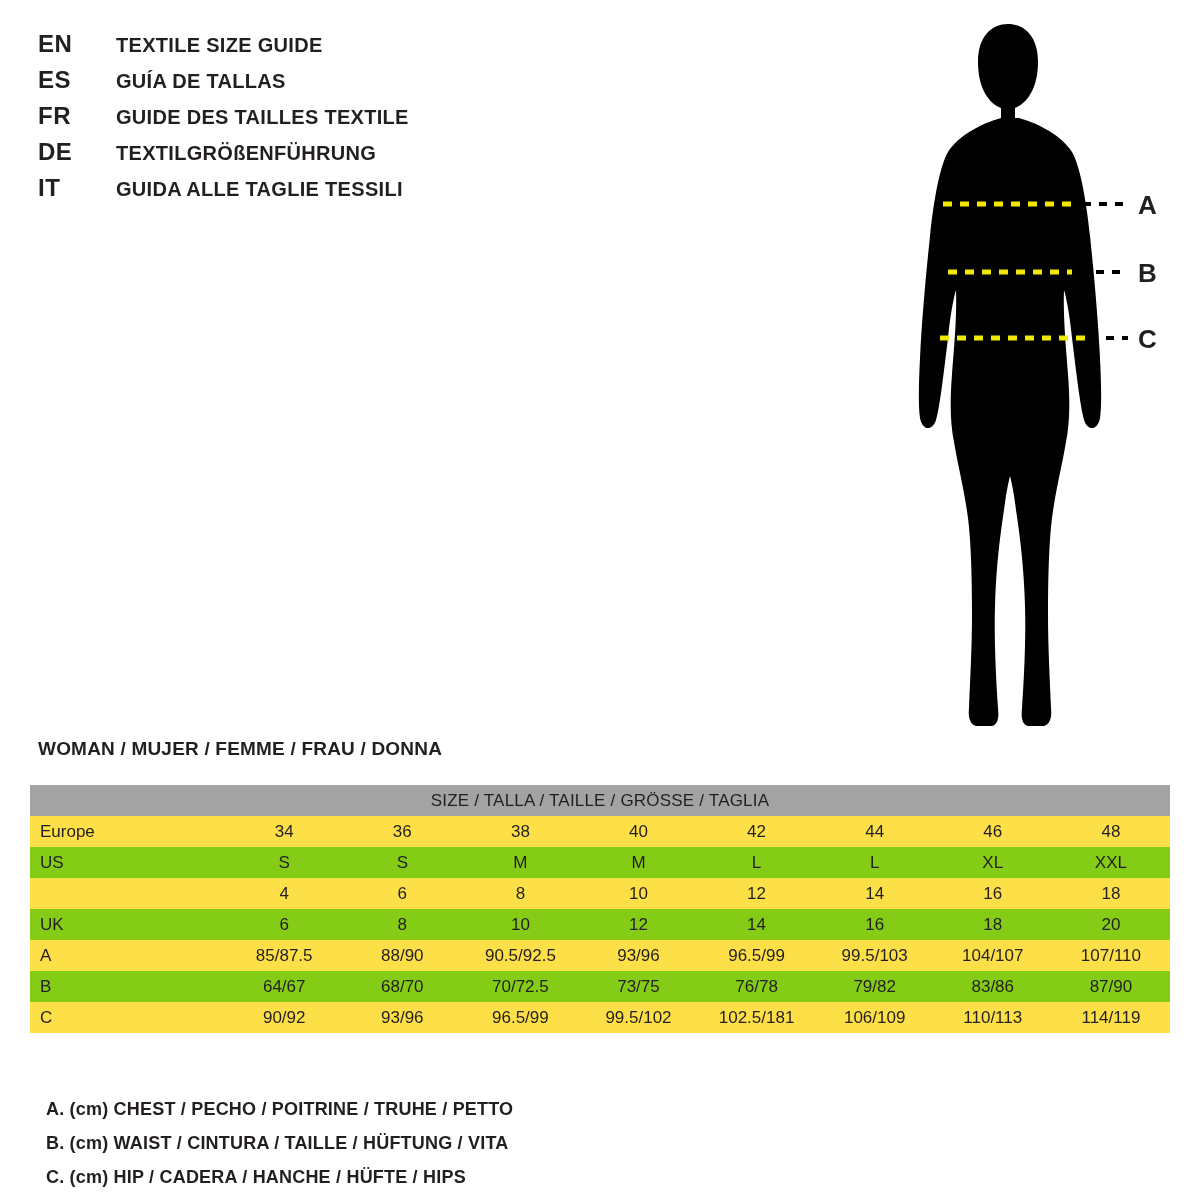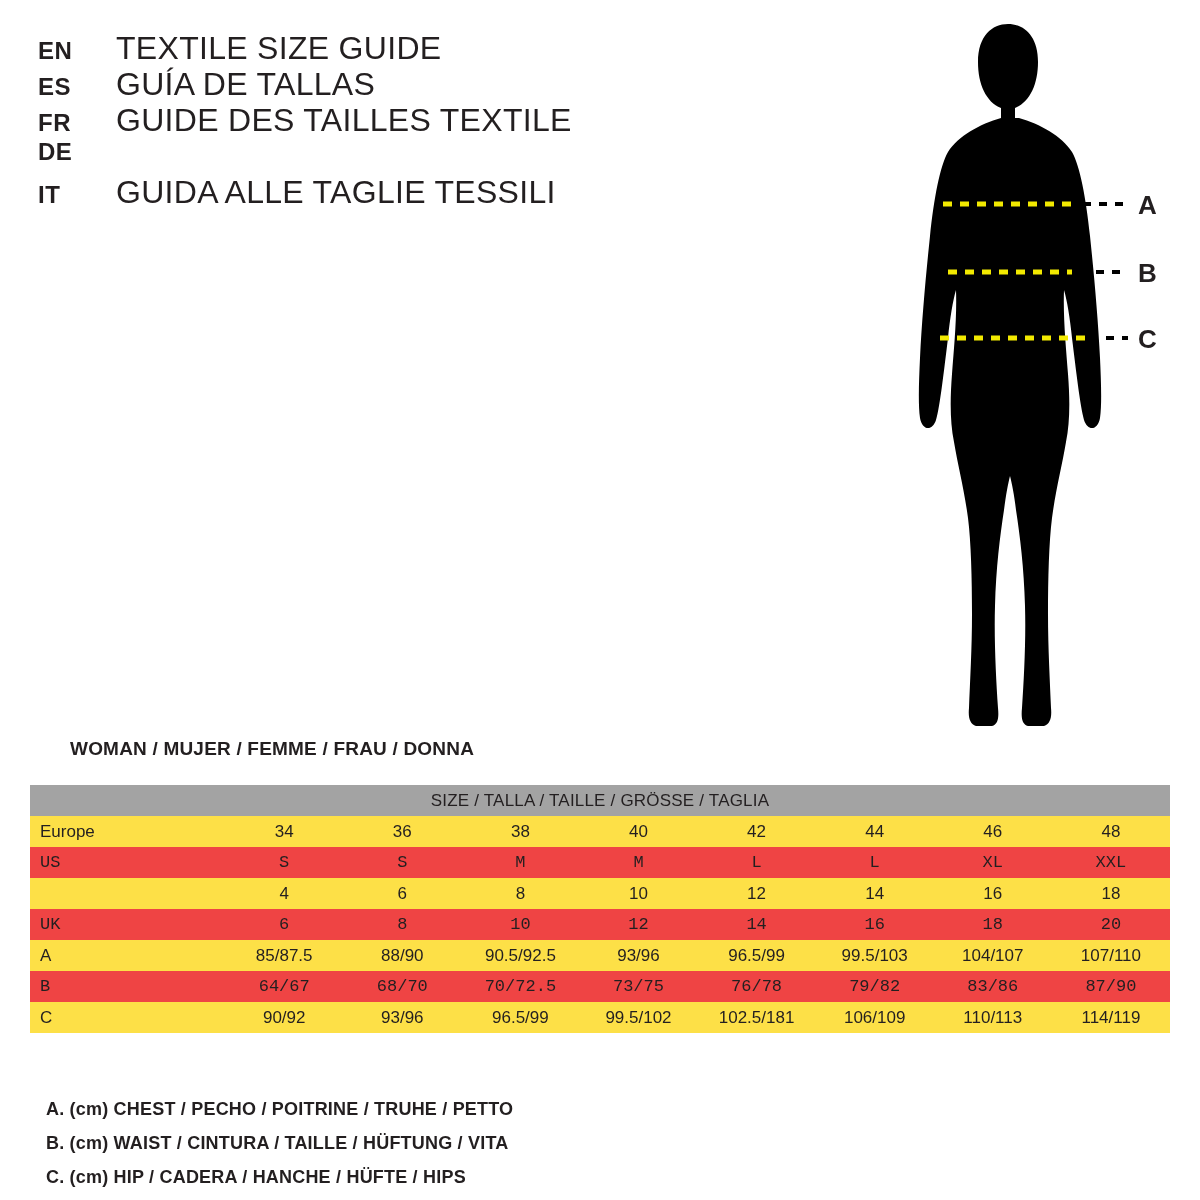--- a/index.html
+++ b/index.html
@@ -35,22 +35,22 @@
     height: 36px;
   }
   .title-lang {
     width: 78px;
     font-size: 24px;
     font-weight: bold;
     letter-spacing: 0.5px;
     color: #231f20;
   }
   .title-text {
-    font-size: 32px;
-    font-weight: normal;
+    font-size: 20px;
+    font-weight: bold;
     letter-spacing: 0.3px;
     color: #231f20;
     white-space: nowrap;
   }
 
   
   .figure {
     position: absolute;
     left: 840px;
     top: 18px;
@@ -63,21 +63,20 @@
 
   
   .section-label {
     position: absolute;
     left: 38px;
     top: 738px;
     font-size: 19px;
     font-weight: bold;
     letter-spacing: 0.2px;
     color: #231f20;
-    margin-left: 32px;
   }
 
   
   .table-wrap {
     position: absolute;
     left: 30px;
     top: 785px;
     width: 1140px;
   }
   table.size-table {
@@ -101,21 +100,21 @@
     text-align: left;
     font-weight: bold;
     font-size: 17px;
     padding-left: 10px;
     letter-spacing: 0.2px;
   }
   .row-label {
     text-align: left !important;
     padding-left: 10px !important;
   }
-  tr.shade td { background: #ef4444; font-family: Liberation Mono, monospace; }
+  tr.shade td { background: #84cc16; }
   tr.plain td { background: #fde047; }
 
   
   col.c-label { width: 195px; }
   col.c-val { width: 118px; }
 
   
   .footnotes {
     position: absolute;
     left: 46px;
@@ -145,20 +144,21 @@
     <div class="title-row">
       <div class="title-lang">ES</div>
       <div class="title-text">GUÍA DE TALLAS</div>
     </div>
     <div class="title-row">
       <div class="title-lang">FR</div>
       <div class="title-text">GUIDE DES TAILLES TEXTILE</div>
     </div>
     <div class="title-row">
       <div class="title-lang">DE</div>
+      <div class="title-text">TEXTILGRÖßENFÜHRUNG</div>
     </div>
     <div class="title-row">
       <div class="title-lang">IT</div>
       <div class="title-text">GUIDA ALLE TAGLIE TESSILI</div>
     </div>
   </div>
 
   <div class="figure">
     <svg width="340" height="730" viewBox="0 0 340 730" xmlns="http://www.w3.org/2000/svg">
       <g fill="#000000">

